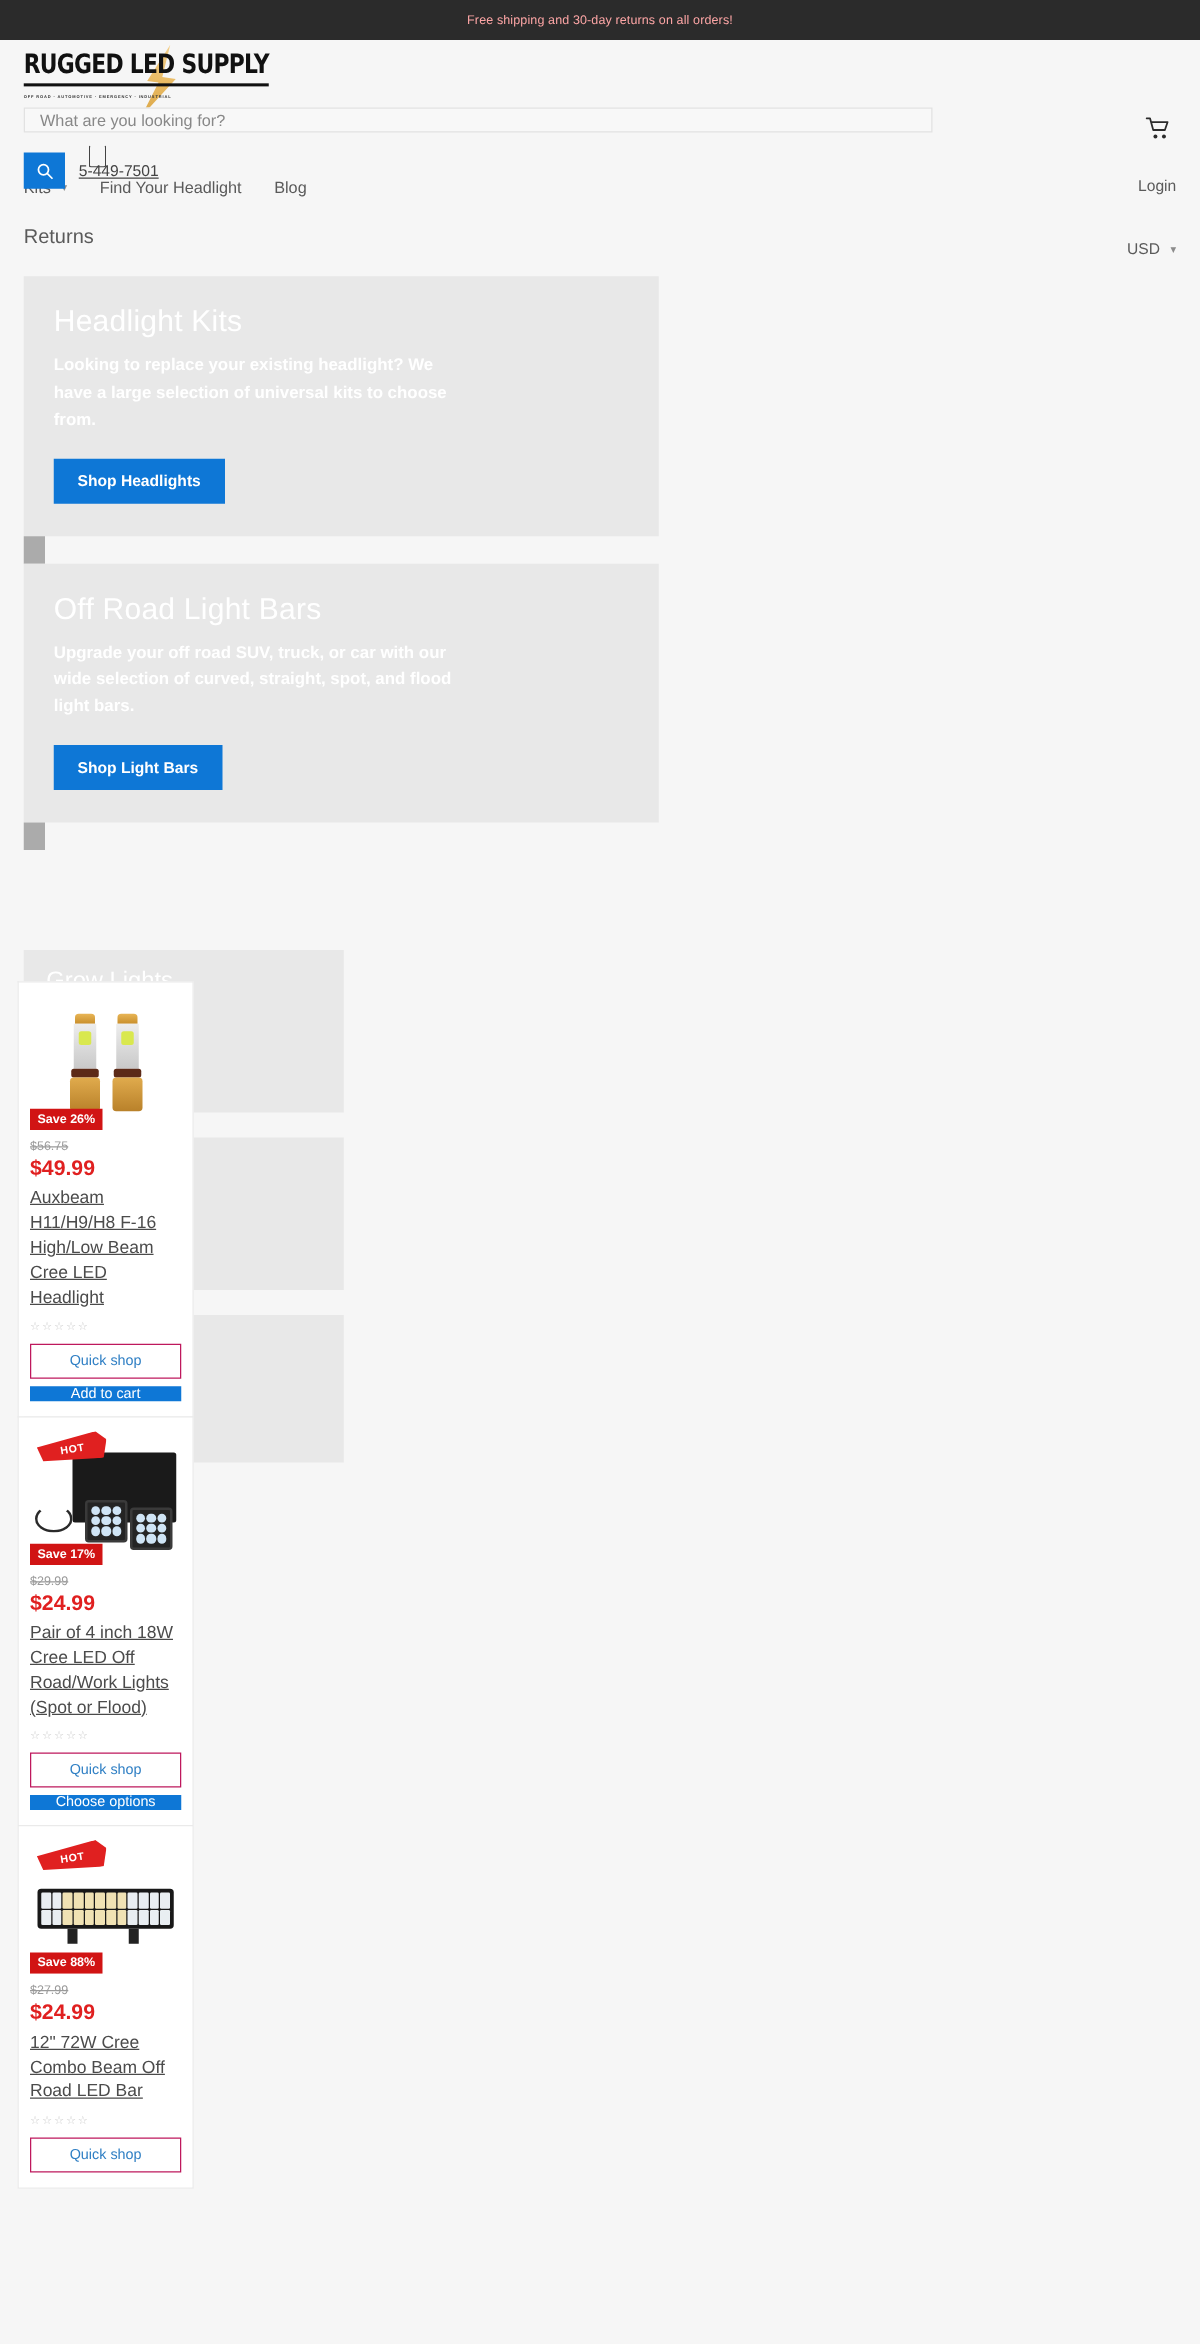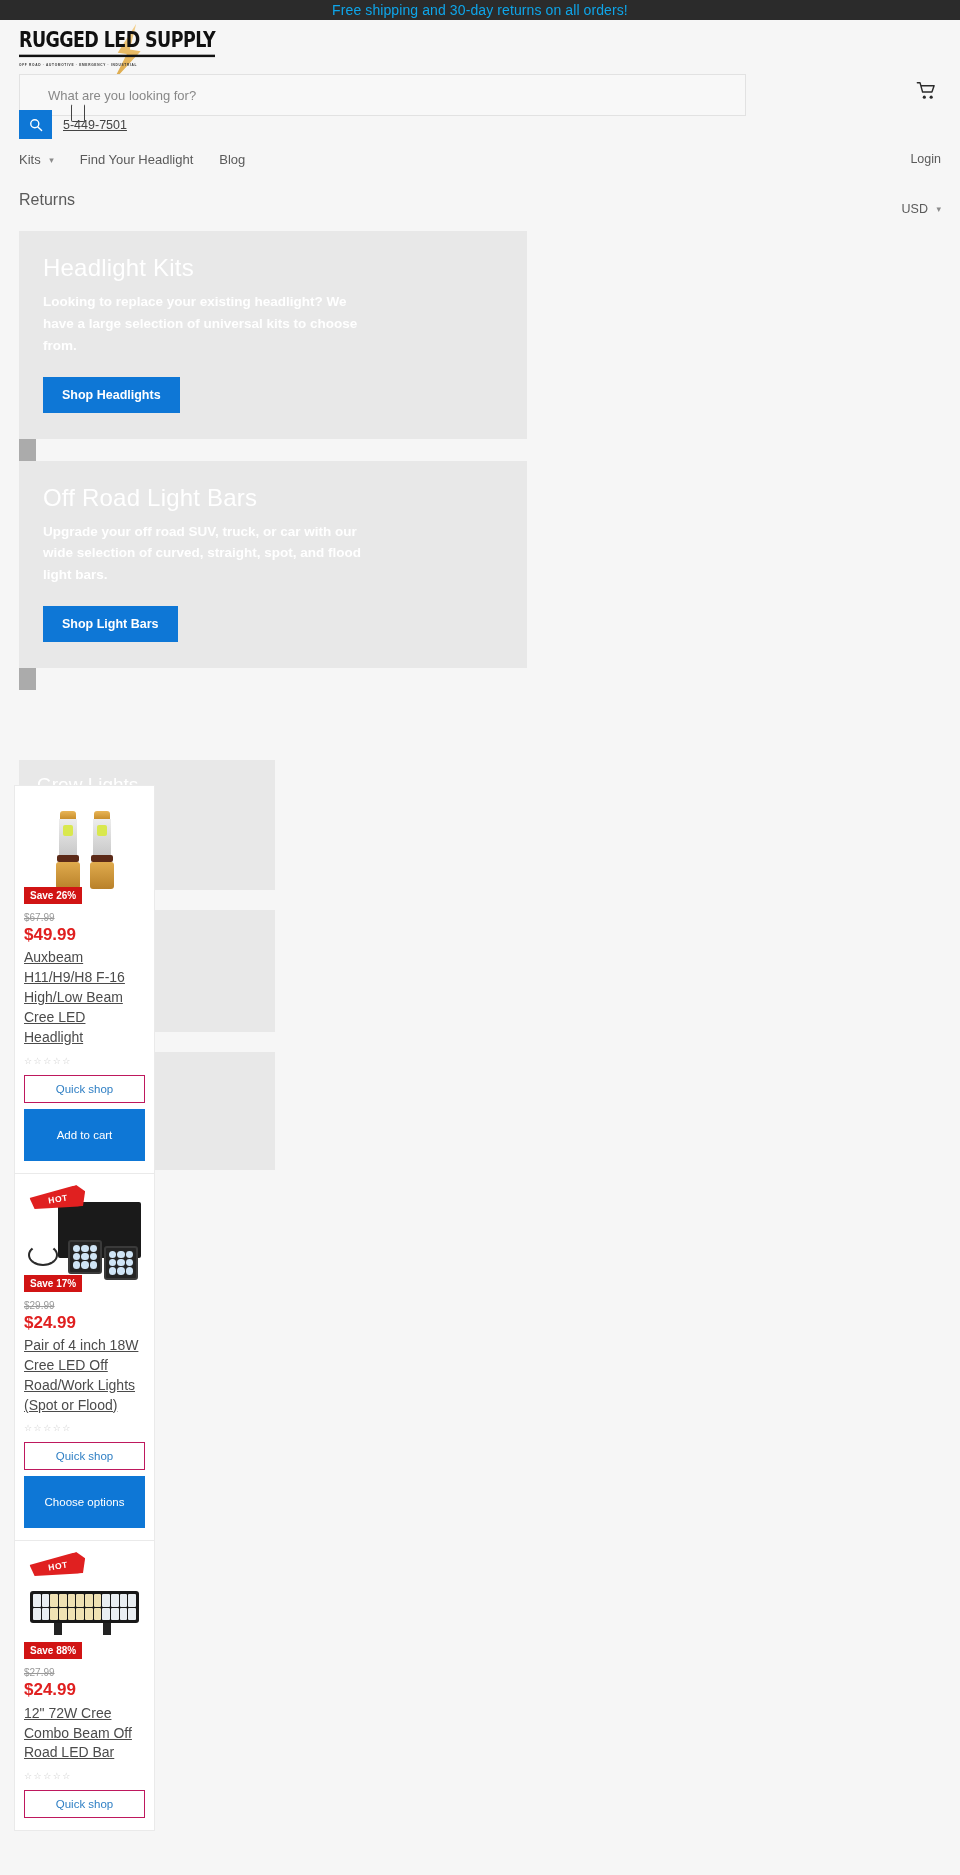--- a/index.html
+++ b/index.html
@@ -7,26 +7,26 @@
     width: 960px;
     background: #f6f6f6;
     font-family: "Liberation Sans", sans-serif;
     -webkit-font-smoothing: antialiased;
   }
   body { position: relative; width: 960px; height: 1875px; overflow: hidden; }
 
   
   .announce {
     background: #2b2b2b;
-    color: #0ea5e9;
-    height: 20px;
+    color: #fca5a5;
+    height: 32px;
     display: flex;
     align-items: center;
     justify-content: center;
-    font-size: 14px;
+    font-size: 10px;
     letter-spacing: .1px;
   }
 
   
   .header {
     background: #f6f6f6;
     padding: 0 19px;
     position: relative;
   }
   .logo-wrap {
@@ -70,24 +70,24 @@
     color: #333;
     font-weight: 700;
     text-transform: uppercase;
     white-space: nowrap;
   }
 
   
   .search-row { position: relative; margin-top: 6px; }
   .search-input {
     width: 727px;
-    height: 42px;
+    height: 20px;
     background: #f8f8f8;
     border: 1px solid #e2e2e2;
-    padding: 0 28px;
+    padding: 0 12px;
     font-size: 13px;
     color: #555;
     font-family: "Liberation Sans", sans-serif;
     outline: none;
   }
   .search-input::placeholder { color: #888; }
   .search-btn {
     position: absolute;
     left: 0; top: 36px;
     width: 33px; height: 29px;
@@ -333,21 +333,21 @@
     font-family: "Liberation Sans", sans-serif;
   }
   .btn-solid {
     display: block;
     width: 100%;
     margin-top: 6px;
     background: #0e77d6;
     border: none;
     color: #fff;
     font-size: 11.5px;
-    padding: 20px 0;
+    padding: 0 0;
     cursor: pointer;
     font-family: "Liberation Sans", sans-serif;
   }
 
   
   .bulb-pair { position: absolute; inset: 0; display: flex; align-items: center; justify-content: center; gap: 10px; }
   .bulb { width: 24px; height: 78px; position: relative; }
   .bulb .tip { position:absolute; top:0; left:4px; width:16px; height:8px; background:linear-gradient(180deg,#e8b556,#c98f2c); border-radius:3px 3px 0 0; }
   .bulb .body { position:absolute; top:8px; left:3px; width:18px; height:36px; background:linear-gradient(180deg,#ededed,#c9c9c9); }
   .bulb .chip { position:absolute; top:14px; left:7px; width:10px; height:11px; background:#d9e84e; border-radius:2px; }
@@ -476,21 +476,21 @@
         <span class="bulb">
             <i class="tip"></i>
             <i class="body"></i>
             <i class="chip"></i>
             <i class="ring"></i>
             <i class="base"></i>
           </span>
       </div>
       <span class="save-badge">Save 26%</span>
     </div>
-    <span class="price-old">$67.99</span>
+    <span class="price-old">$56.75</span>
     <span class="price-new">$49.99</span>
     <div class="card-title">Auxbeam H11/H9/H8 F-16 High/Low Beam Cree LED Headlight</div>
     <div class="stars">☆☆☆☆☆</div>
     <button class="btn-outline">Quick shop</button>
     <button class="btn-solid">Add to cart</button>
   </div>
 
   <div class="card">
     <div class="card-media">
       <span class="hot-ribbon">HOT</span>

